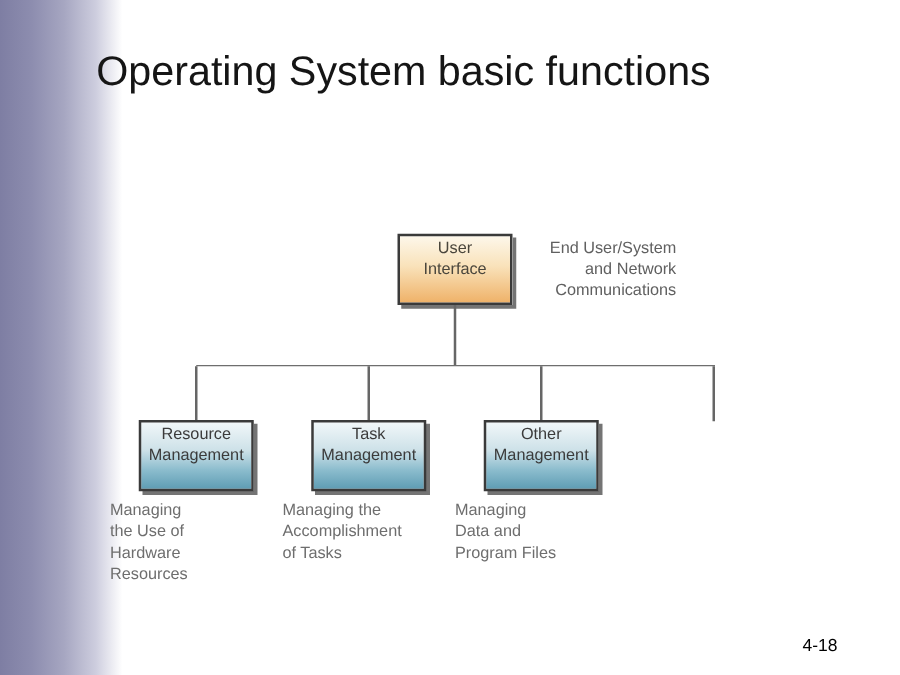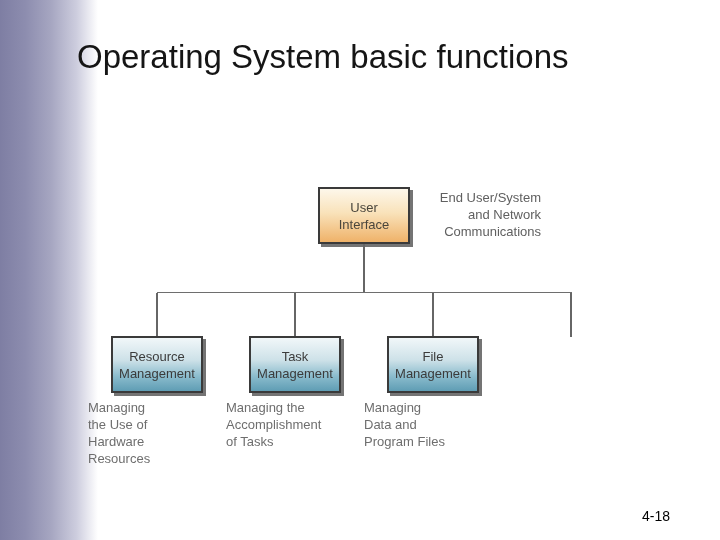--- a/index.html
+++ b/index.html
@@ -10,21 +10,21 @@
   .gradient-bar{
     position:absolute;left:0;top:0;width:102px;height:540px;
     background:linear-gradient(90deg,#7e7ea3 0%,#8d8daf 25%,#a6a6c1 50%,#cdcdde 75%,#ffffff 96%);
   }
   .title{
     position:absolute;left:77px;top:38px;margin:0;
     font-size:33px;font-weight:400;color:#151515;white-space:nowrap;
   }
   .box{
     position:absolute;box-sizing:border-box;border:2px solid #3a3a3a;
-    display:flex;align-items:center;justify-content:center;text-align:center;
+    display:flex;justify-content:center;text-align:center;
     font-size:13px;line-height:17px;color:#3b3b3b;
     box-shadow:3px 3px 0 rgba(70,70,70,0.75);
   }
   .ml{white-space:pre-line;}
   .root-box{
     left:318px;top:187px;width:92px;height:57px;
     background:linear-gradient(180deg,#fdf7ea 0%,#f9e2ba 45%,#efb269 100%);
     color:#4a463c;
   }
   .child-box{
@@ -77,21 +77,21 @@
 
   <div class="box child-box c1">
     <span class="ml">Resource
 Management</span>
   </div>
   <div class="box child-box c2">
     <span class="ml">Task
 Management</span>
   </div>
   <div class="box child-box c3">
-    <span class="ml">File
+    <span class="ml">Other
 Management</span>
   </div>
 
   <div class="caption ml p1">Managing
 the Use of
 Hardware
 Resources</div>
   <div class="caption ml p2">Managing the
 Accomplishment
 of Tasks</div>

